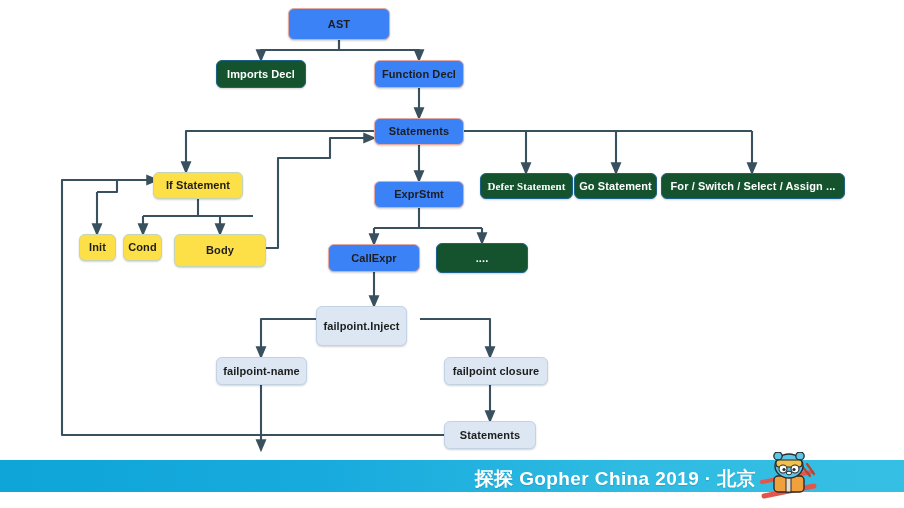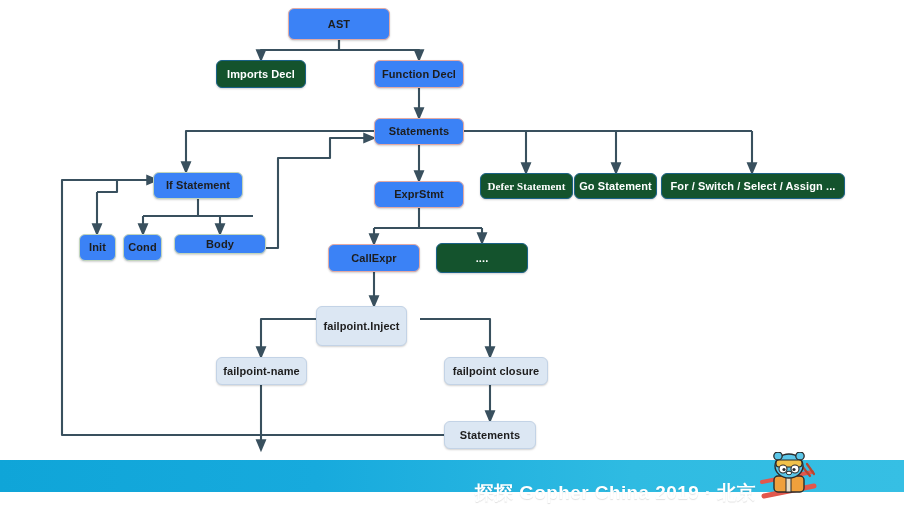--- a/index.html
+++ b/index.html
@@ -24,30 +24,30 @@
     font-weight:bold;
     font-size:11px;
     letter-spacing:.1px;
     text-align:center;
     line-height:1.1;
     box-shadow:0 1px 2px rgba(0,0,0,.18);
     white-space:nowrap;
   }
   .n-pink{ background:#3b82f6; border:1px solid #e3aaa4; color:#1d1d1d; }
   .n-blue{ background:#14532d; border:1px solid #1a6287; color:#ffffff; }
-  .n-green{background:#3b82f6; border:1px solid #c2d5bb; color:#1d1d1d; }
+  .n-green{background:#fde047; border:1px solid #c2d5bb; color:#1d1d1d; }
   .n-lblue{background:#dce7f3; border:1px solid #c3d3e6; color:#1d1d1d; }
 
   
   #footer{
     position:absolute;left:0;top:460px;width:904px;height:32px;
     background:linear-gradient(90deg,#0fa5d8 0%,#17aadd 35%,#2fbbe2 70%,#36bfe4 100%);
   }
   #footer-text{
-    position:absolute;right:148px;top:480px;
+    position:absolute;right:148px;top:466px;
     font-size:19px;font-weight:bold;color:#ffffff;
     letter-spacing:.4px;
     text-shadow:0 1px 1px rgba(0,0,0,.12);
     white-space:nowrap;
   }
   #mascot{position:absolute;left:758px;top:452px;width:62px;height:52px;}
 </style>
 </head>
 <body>
 
@@ -118,21 +118,21 @@
   <div class="node n-blue" style="left:480px;top:173px;width:93px;height:26px;font-family:Liberation Serif, serif;">Defer Statement</div>
 
   <div class="node n-blue" style="left:574px;top:173px;width:83px;height:26px;">Go Statement</div>
 
   <div class="node n-blue" style="left:661px;top:173px;width:184px;height:26px;">For / Switch / Select / Assign ...</div>
 
   <div class="node n-green" style="left:79px;top:234px;width:37px;height:27px;">Init</div>
 
   <div class="node n-green" style="left:123px;top:234px;width:39px;height:27px;">Cond</div>
 
-  <div class="node n-green" style="left:174px;top:234px;width:92px;height:20px;">Body</div>
+  <div class="node n-green" style="left:174px;top:234px;width:92px;height:33px;">Body</div>
 
   <div class="node n-pink" style="left:328px;top:244px;width:92px;height:28px;">CallExpr</div>
 
   <div class="node n-blue" style="left:436px;top:243px;width:92px;height:30px;">....</div>
 
   <div class="node n-lblue" style="left:316px;top:306px;width:91px;height:40px;">failpoint.Inject</div>
 
   <div class="node n-lblue" style="left:216px;top:357px;width:91px;height:28px;">failpoint-name</div>
 
   <div class="node n-lblue" style="left:444px;top:357px;width:104px;height:28px;">failpoint closure</div>

